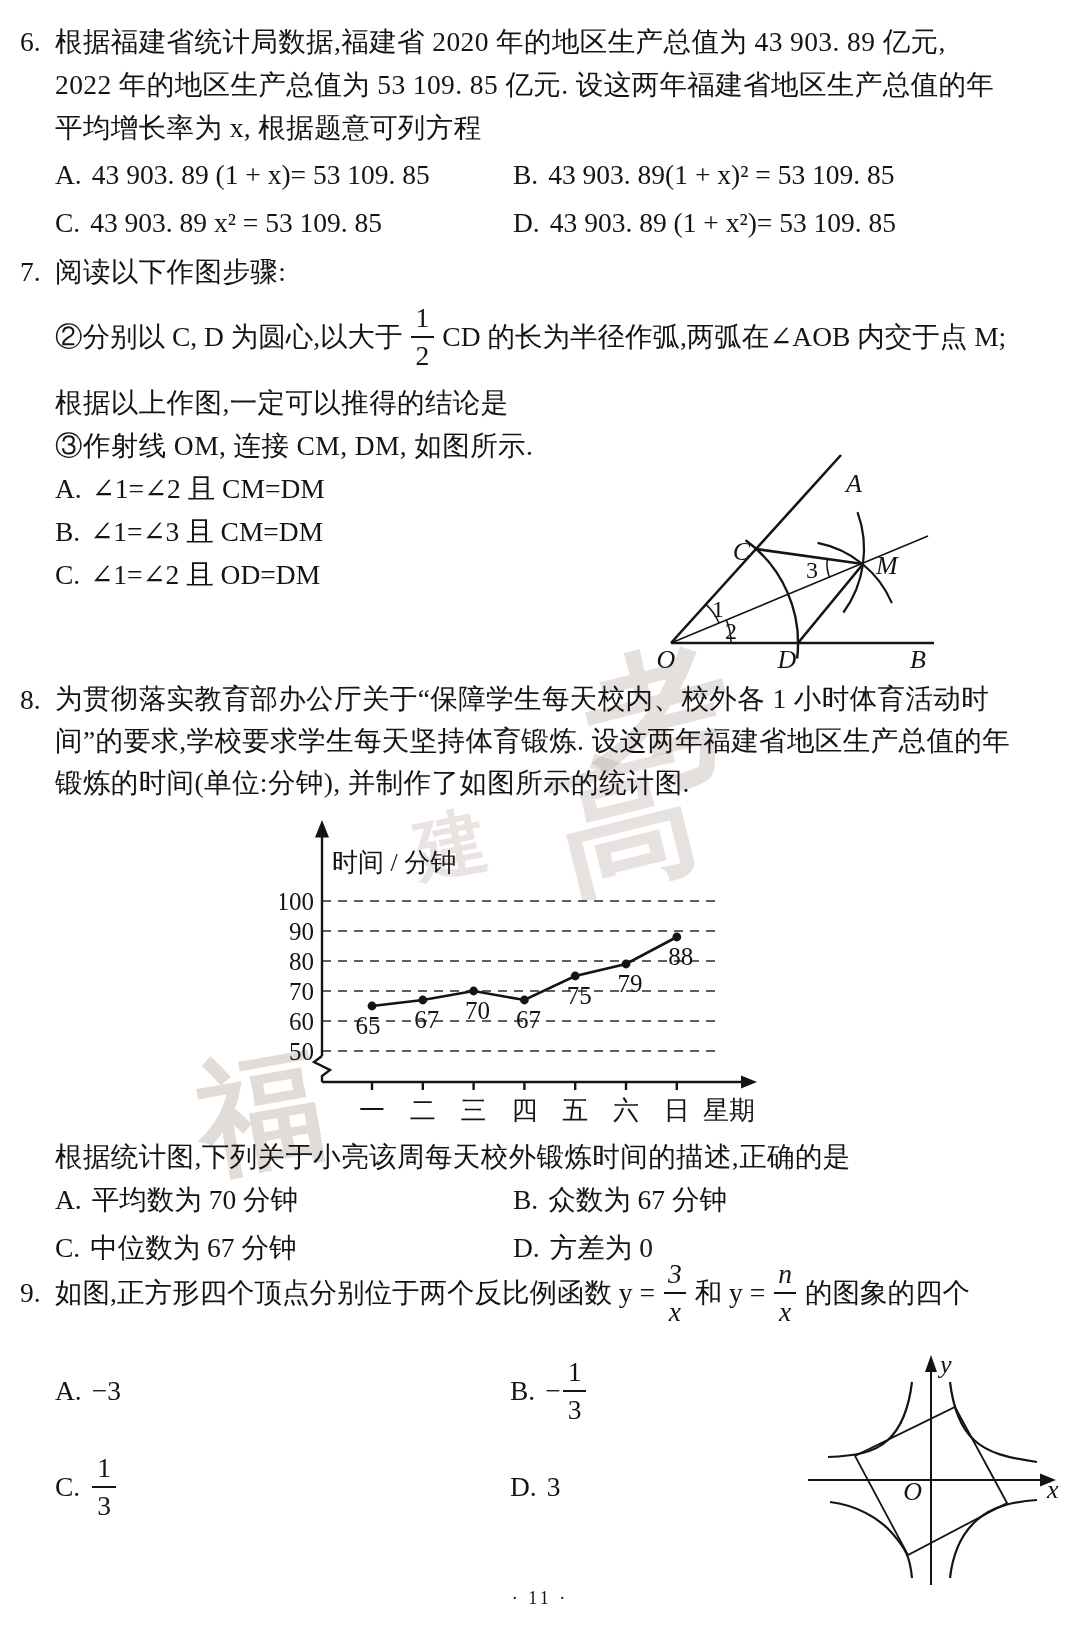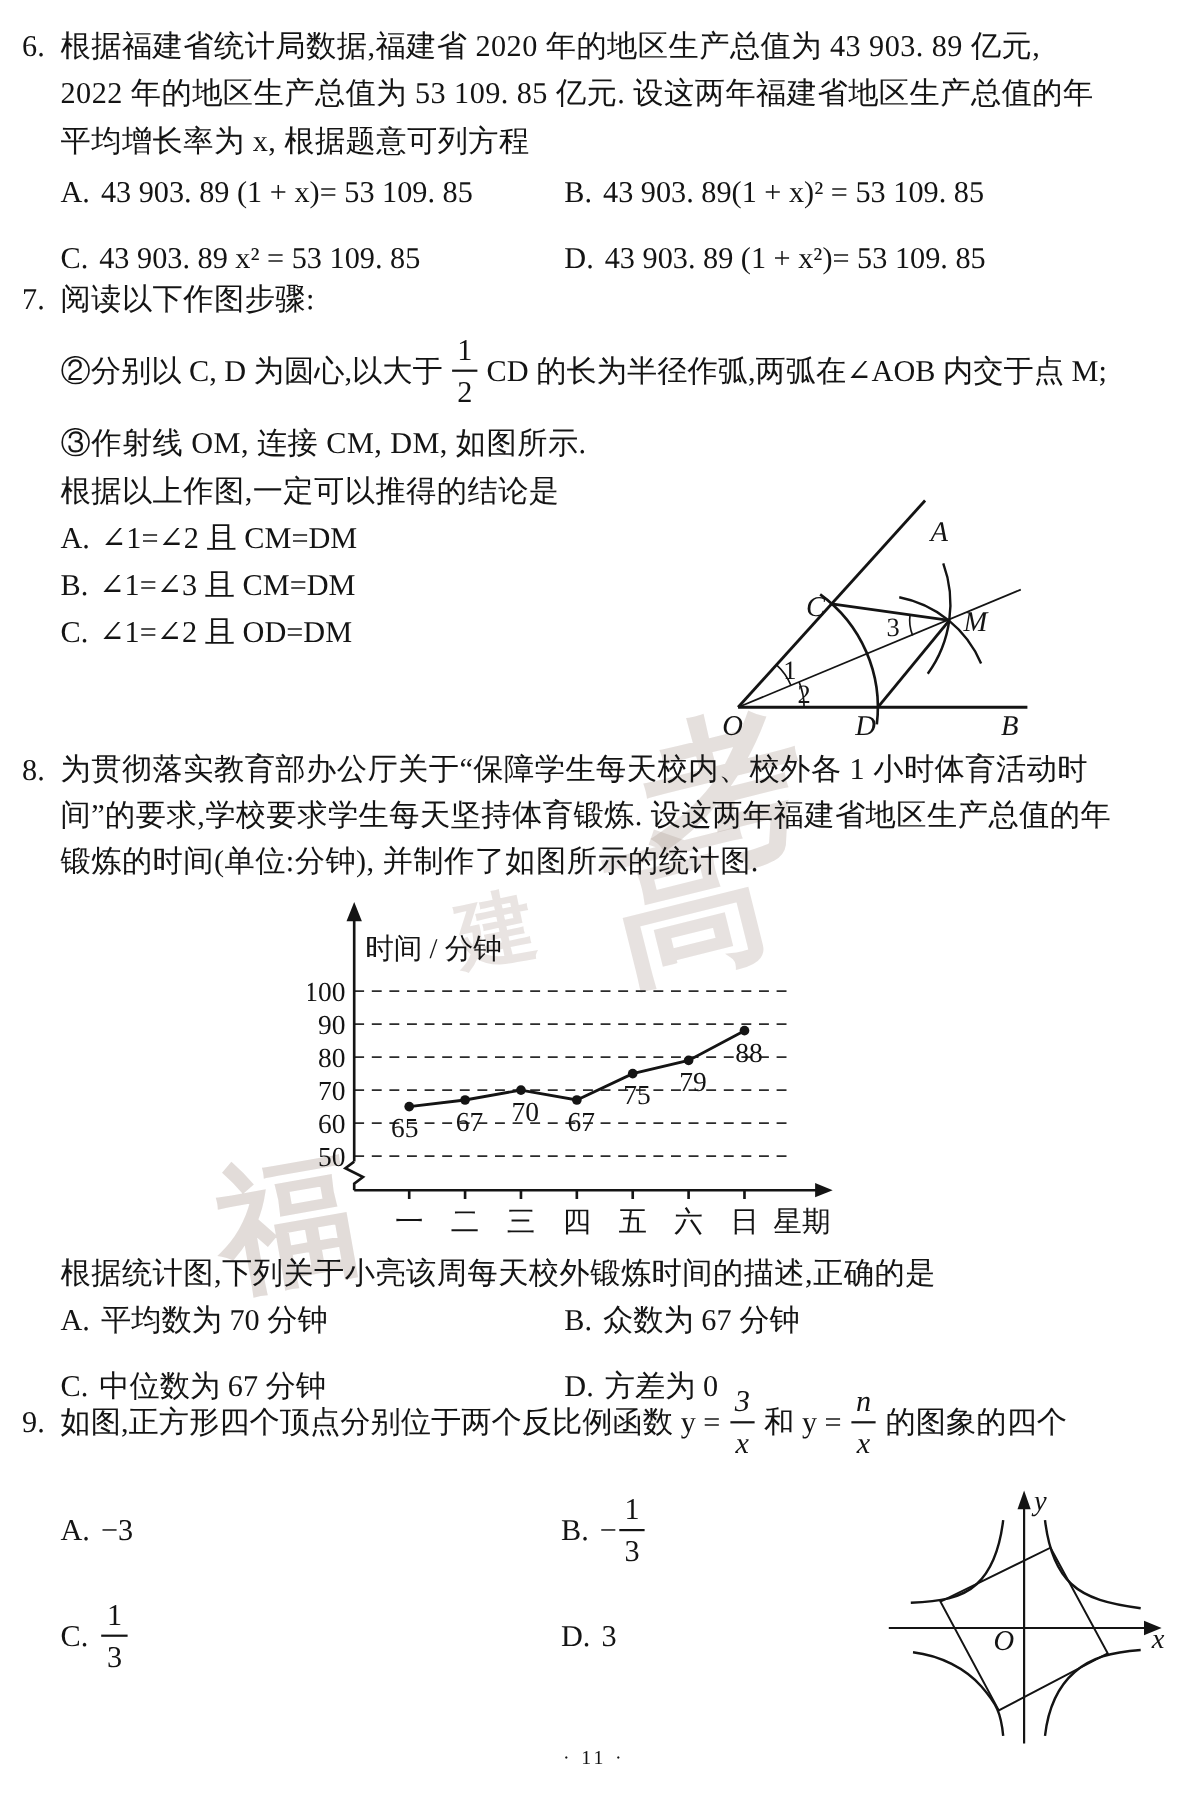--- a/index.html
+++ b/index.html
@@ -8,21 +8,21 @@
     background:#ffffff;color:#141414;
     font-family:"Liberation Serif","DejaVu Serif",serif;
     font-size:27.5px;
   }
   .section{position:absolute;left:0;width:1070px;}
   .qbody{padding-left:55px;position:relative;}
   .qnum{position:absolute;left:20px;top:0;line-height:43px;}
   .tline{line-height:43px;letter-spacing:.4px;white-space:nowrap;}
   .tline8{line-height:42px;letter-spacing:.4px;white-space:nowrap;}
   
-  .opts2{display:grid;grid-template-columns:458px 1fr;row-gap:16px;margin-top:4px;}
+  .opts2{display:grid;grid-template-columns:458px 1fr;row-gap:4px;margin-top:4px;}
   .opt{line-height:44px;white-space:nowrap;}
   .olabel{margin-right:10px;}
   .optcol .opt{line-height:43px;}
   
   .frac{display:inline-flex;flex-direction:column;align-items:center;vertical-align:middle;margin:0 8px;line-height:1.1;}
   .frac .num{display:block;padding:0 5px 3px;}
   .frac .den{display:block;padding:3px 5px 0;border-top:2.2px solid #141414;}
   .it{font-style:italic;}
   .flexline{display:flex;align-items:center;white-space:nowrap;}
   .step2{height:88px;}
@@ -80,22 +80,22 @@
       <span class="qnum">7.</span>
       <div class="tline">阅读以下作图步骤:</div>
       <div class="flexline step2">
         <span>②分别以 C, D 为圆心,以大于</span>
         <span class="frac">
           <span class="num">1</span>
           <span class="den">2</span>
         </span>
         <span>CD 的长为半径作弧,两弧在∠AOB 内交于点 M;</span>
       </div>
+      <div class="tline">根据以上作图,一定可以推得的结论是</div>
       <div class="tline">③作射线 OM, 连接 CM, DM, 如图所示.</div>
-      <div class="tline">根据以上作图,一定可以推得的结论是</div>
       <div class="optcol">
         <div class="opt"><span class="olabel">A.</span><span>∠1=∠2 且 CM=DM</span></div>
         <div class="opt"><span class="olabel">B.</span><span>∠1=∠3 且 CM=DM</span></div>
         <div class="opt"><span class="olabel">C.</span><span>∠1=∠2 且 OD=DM</span></div>
       </div>
     </div>
   </div>
 
   <div class="fig" style="left:626px;top:440px">
     <svg width="322" height="232" viewBox="0 0 322 232">

